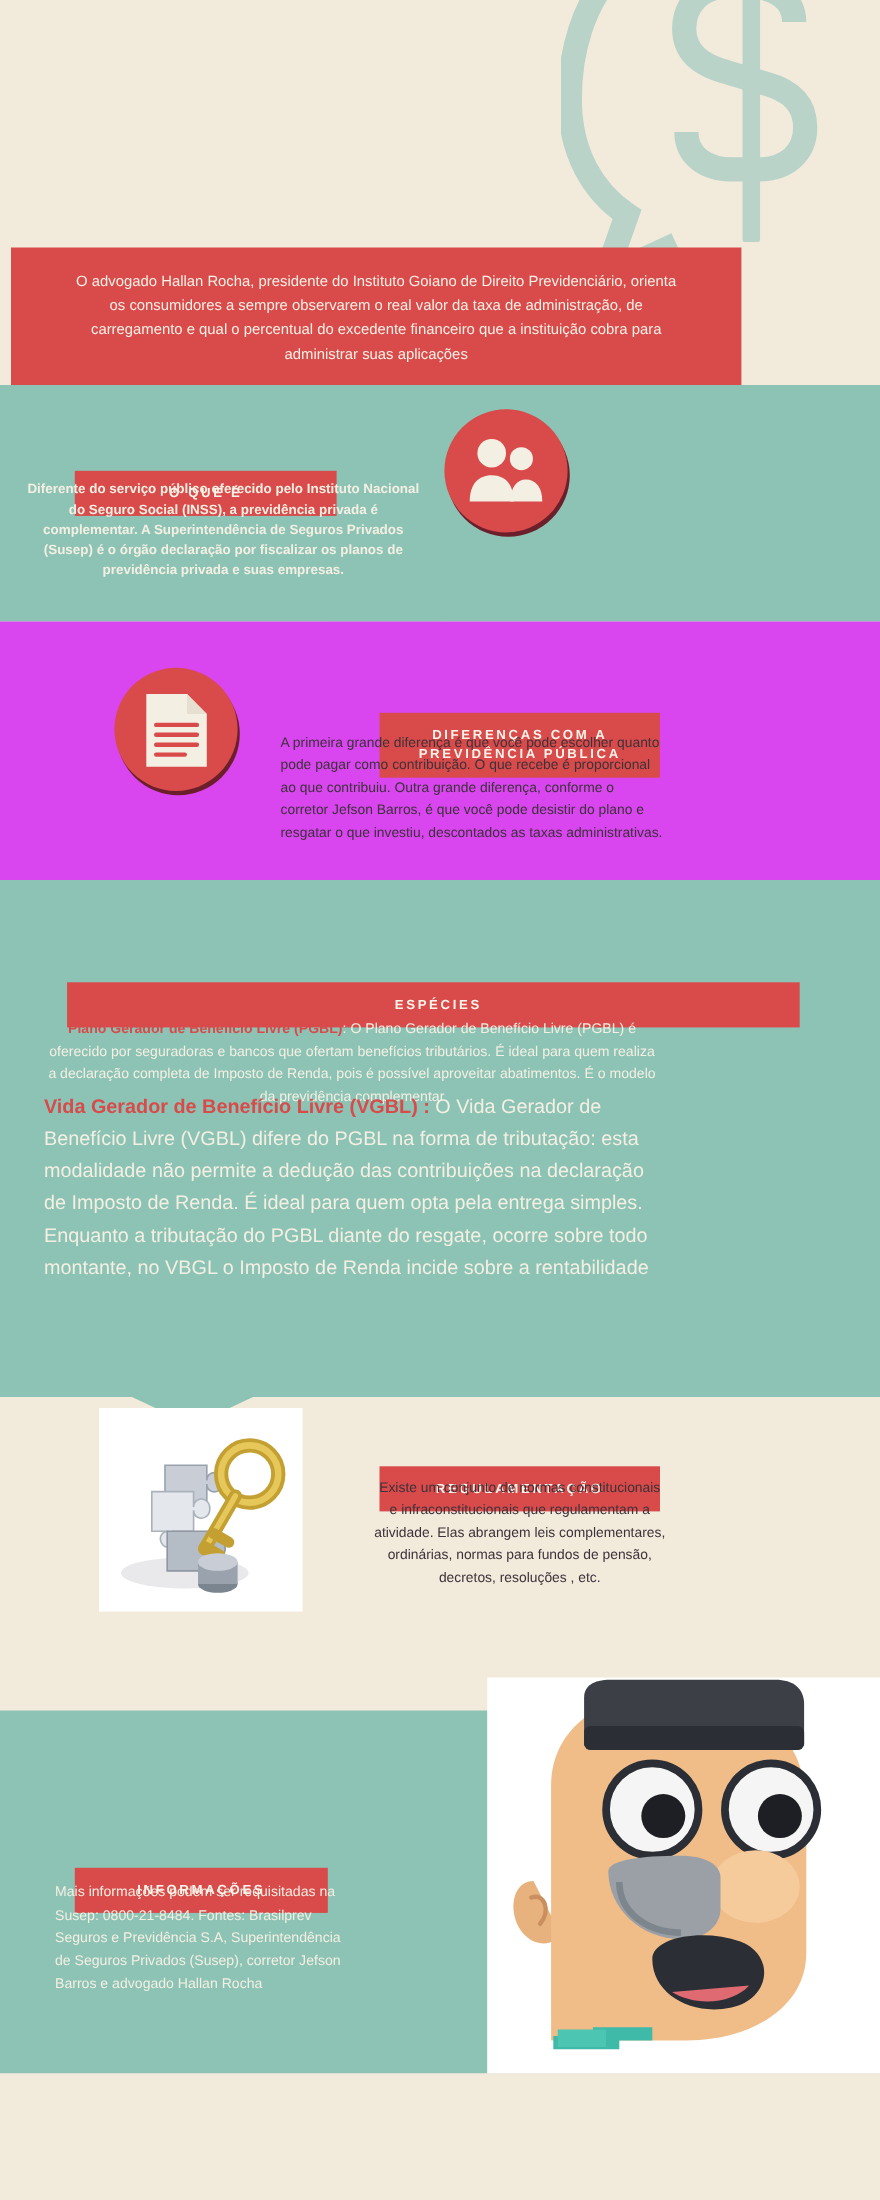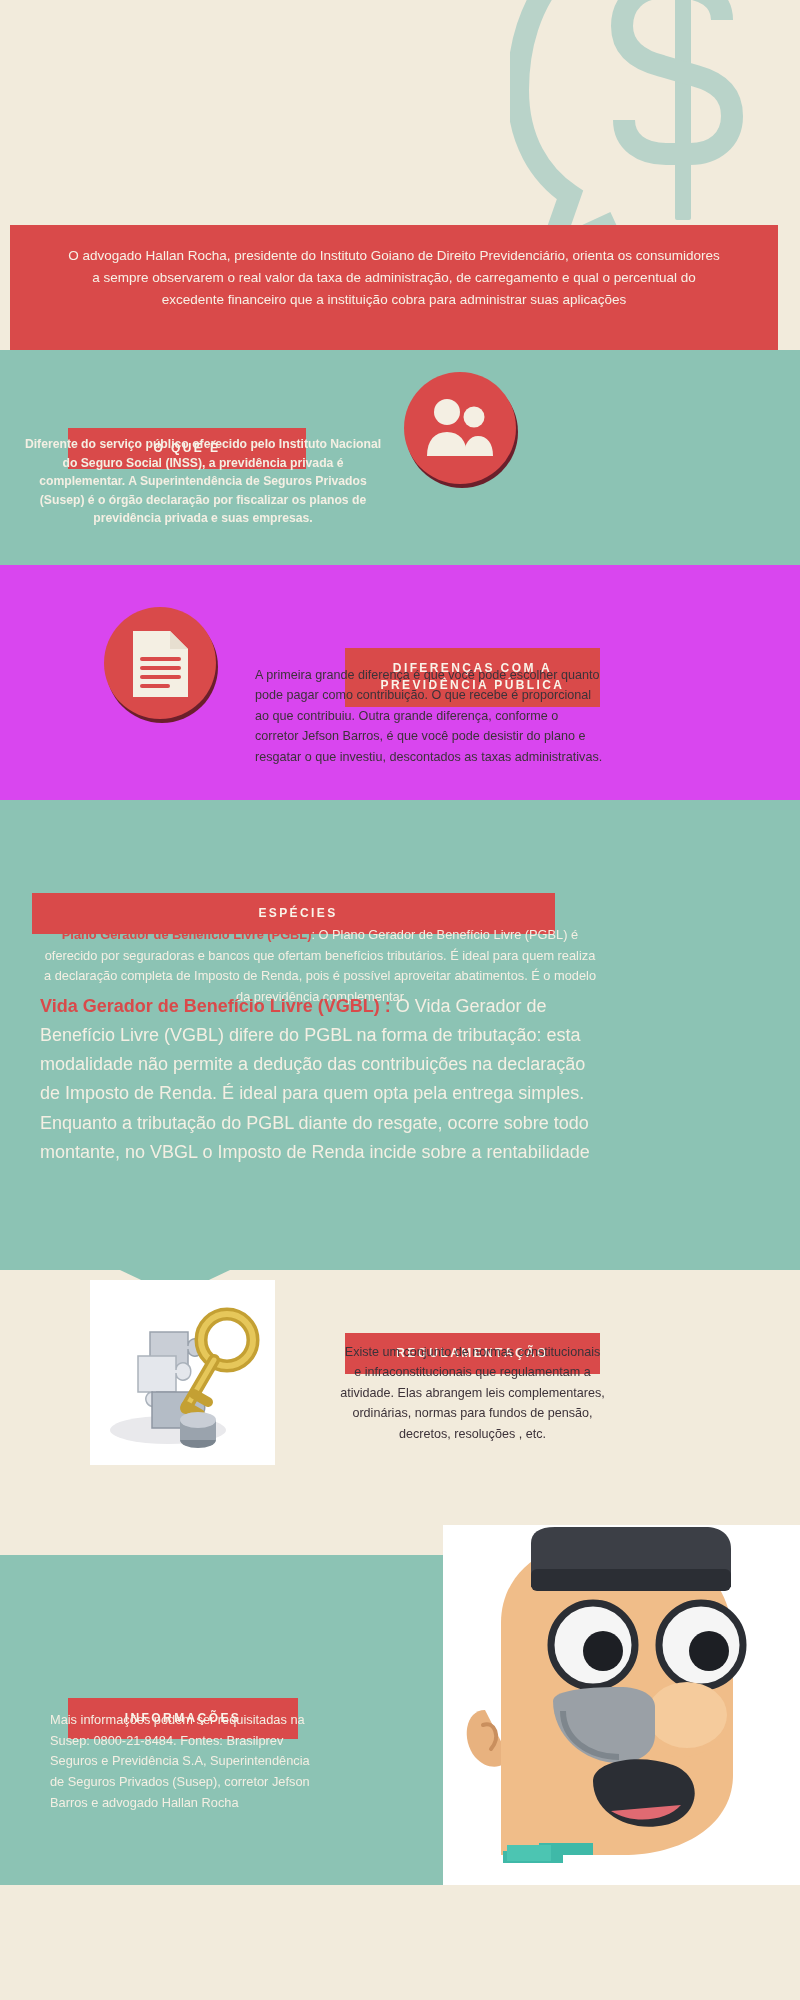--- a/index.html
+++ b/index.html
@@ -46,21 +46,21 @@
     font-family: "Liberation Sans", sans-serif;
     text-transform: uppercase;
     white-space: pre-line;
   }
 
   
   .intro-band {
     position: absolute;
     left: 10px;
     top: 225px;
-    width: 768px;
+    width: 664px;
     height: 125px;
     background: #d94a4a;
     box-sizing: border-box;
     padding: 20px 55px 0 55px;
   }
   .intro-text {
     color: #f7f1e6;
     font-size: 13.5px;
     line-height: 1.62;
     text-align: center;
@@ -149,22 +149,22 @@
     height: 470px;
     background: #8cc3b4;
   }
   .esp-top-notch {
     position: absolute;
     left: 0; top: 0;
     width: 800px; height: 20px;
   }
   .chip-esp {
     position: absolute;
-    left: 32px; top: 45px;
-    width: 523px;
+    left: 61px; top: 45px;
+    width: 666px;
     padding-left: 19px;
   }
   .body-esp-1 {
     position: absolute;
     left: 40px; top: 105px;
     width: 560px;
     color: #f4efe3;
     font-size: 12.8px;
     line-height: 1.62;
     text-align: center;

